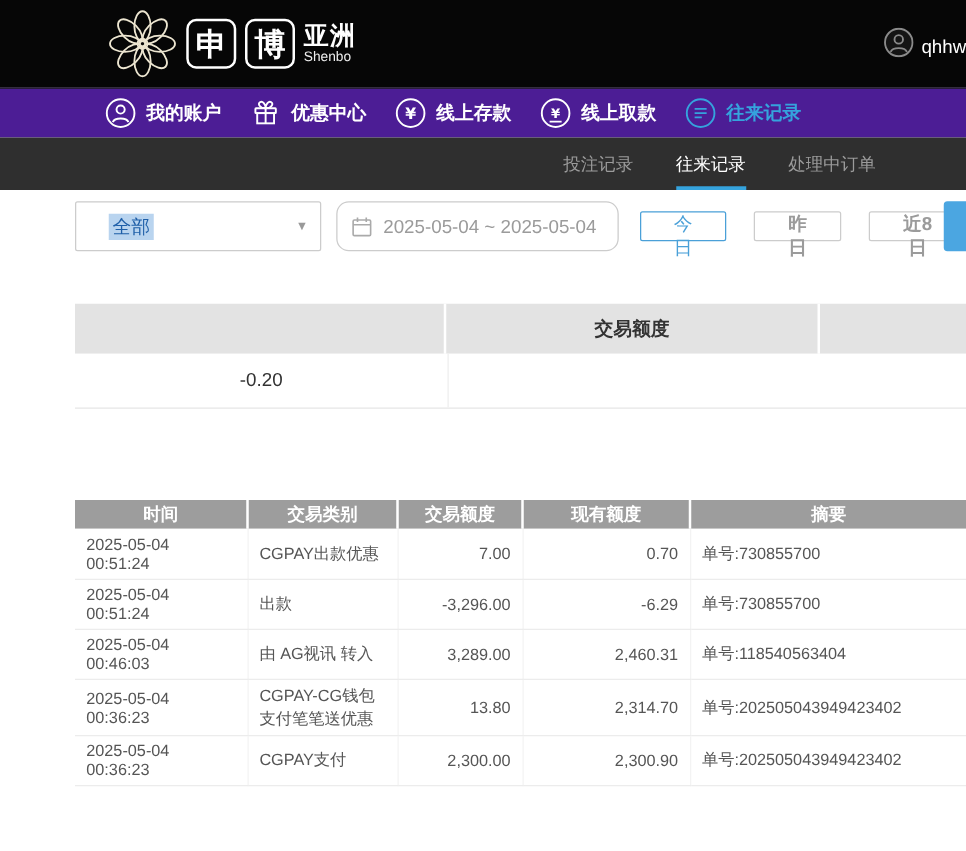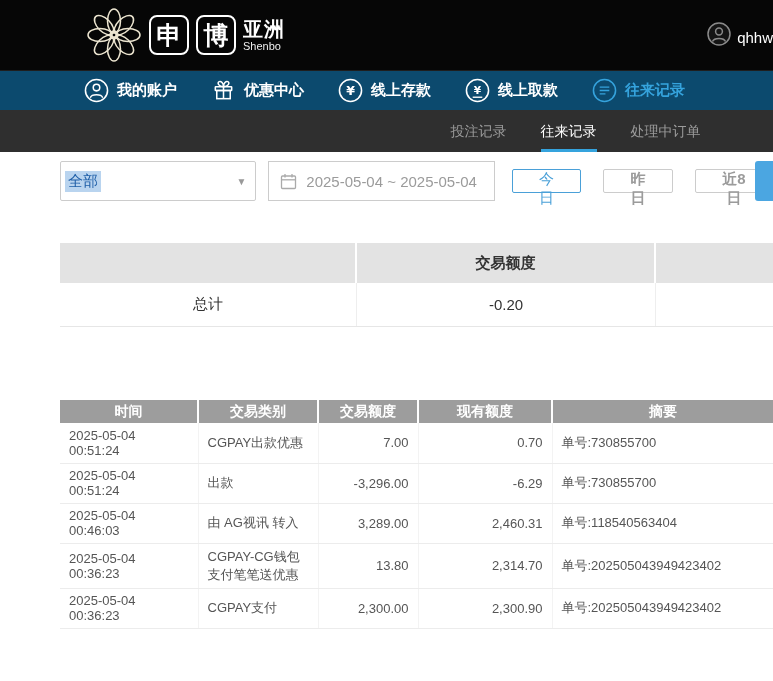--- a/index.html
+++ b/index.html
@@ -15,45 +15,45 @@
               color:#fff; font-size:25px; font-weight:bold; display:flex;
               align-items:center; justify-content:center; margin-left:7px; }
   .logo-region { margin-left:7px; color:#fff; line-height:1.1; }
   .logo-region .cn { font-size:20px; font-weight:bold; letter-spacing:1px; }
   .logo-region .en { font-size:11px; color:#eee; }
   .topbar-user { position:absolute; right:0px; top:22px; display:flex;
                  align-items:flex-end; gap:6px; color:#fff; font-size:15px;
                  white-space:nowrap; cursor:pointer; }
 
   
-  .mainnav { height:40px; background:#0c4a6e; border-top:1px solid #1e1e1e;
-             display:flex; align-items:center; padding-left:84px; gap:34px; }
+  .mainnav { height:40px; background:#4c1d95; border-top:1px solid #1e1e1e;
+             display:flex; align-items:center; padding-left:84px; gap:23px; }
   .nav-item { display:flex; align-items:center; gap:8px; color:#fff;
               font-size:15px; font-weight:bold; white-space:nowrap; cursor:pointer; }
   .nav-item.active { color:#35a3dd; }
   .nav-item svg { display:block; }
 
   
   .subnav { height:42px; background:#2f2f2f; display:flex; align-items:stretch;
             padding-left:378px; gap:34px;justify-content:center; }
   .subnav-item { color:#9b9b9b; font-size:14px; line-height:42px; position:relative;
                  cursor:pointer; white-space:nowrap; }
   .subnav-item.active { color:#fff; }
   .subnav-item.active::after { content:""; position:absolute; left:0; right:0;
                  bottom:0; height:3px; background:#35a3dd; }
 
   
   .filters { margin:9px 0 0 60px; height:40px; display:flex; align-items:center;
              position:relative; }
   .select { width:198px; height:40px; border:1px solid #ccc; border-radius:2px;
-            display:flex; align-items:center; padding:0 4px; position:relative;
+            display:flex; align-items:center; padding:0 26px; position:relative;
             cursor:pointer; background:#fff; }
   .select .val { background:#b9d4ef; color:#1f5fa8; font-size:15px; padding:1px 3px; }
   .select .caret { position:absolute; right:9px; color:#999; font-size:10px; }
-  .datebox { width:228px; height:40px; border:1px solid #ccc; border-radius:0;
+  .datebox { width:228px; height:40px; border:1px solid #ccc; border-radius:10px;
              display:flex; align-items:center; gap:9px; padding:0 11px;
              margin-left:12px; color:#9b9b9b; font-size:15px; cursor:pointer;
              white-space:nowrap; background:#fff; }
   .fbtn { height:24px; border:1px solid #ccc; background:#fff; color:#9b9b9b;
           font-size:15px; border-radius:2px; padding:0 19px; cursor:pointer;
           font-family:inherit; }
   .fbtn.today { border-color:#4aa0d8; color:#4aa0d8; margin-left:17px; }
   .fbtn.mid { margin-left:22px;font-weight:bold; }
   .fbtn-cut { position:absolute; left:695px; top:0; width:70px; height:40px;
               background:#4ba6e1; border:none; border-radius:3px; cursor:pointer; }
@@ -198,21 +198,20 @@
   <button class="fbtn-cut"></button>
 </div>
 
 <div class="summary">
   <div class="hdr">
     <div class="cell sc1"></div>
     <div class="cell sc2">交易额度</div>
     <div class="cell sc3"></div>
   </div>
   <div class="bdy">
-    <div class="cell sc1">总计</div>
     <div class="cell sc2">-0.20</div>
     <div class="cell sc3"></div>
   </div>
 </div>
 
 <table class="records">
   <colgroup>
     <col style="width:138px">
       <col style="width:120px">
       <col style="width:100px">

